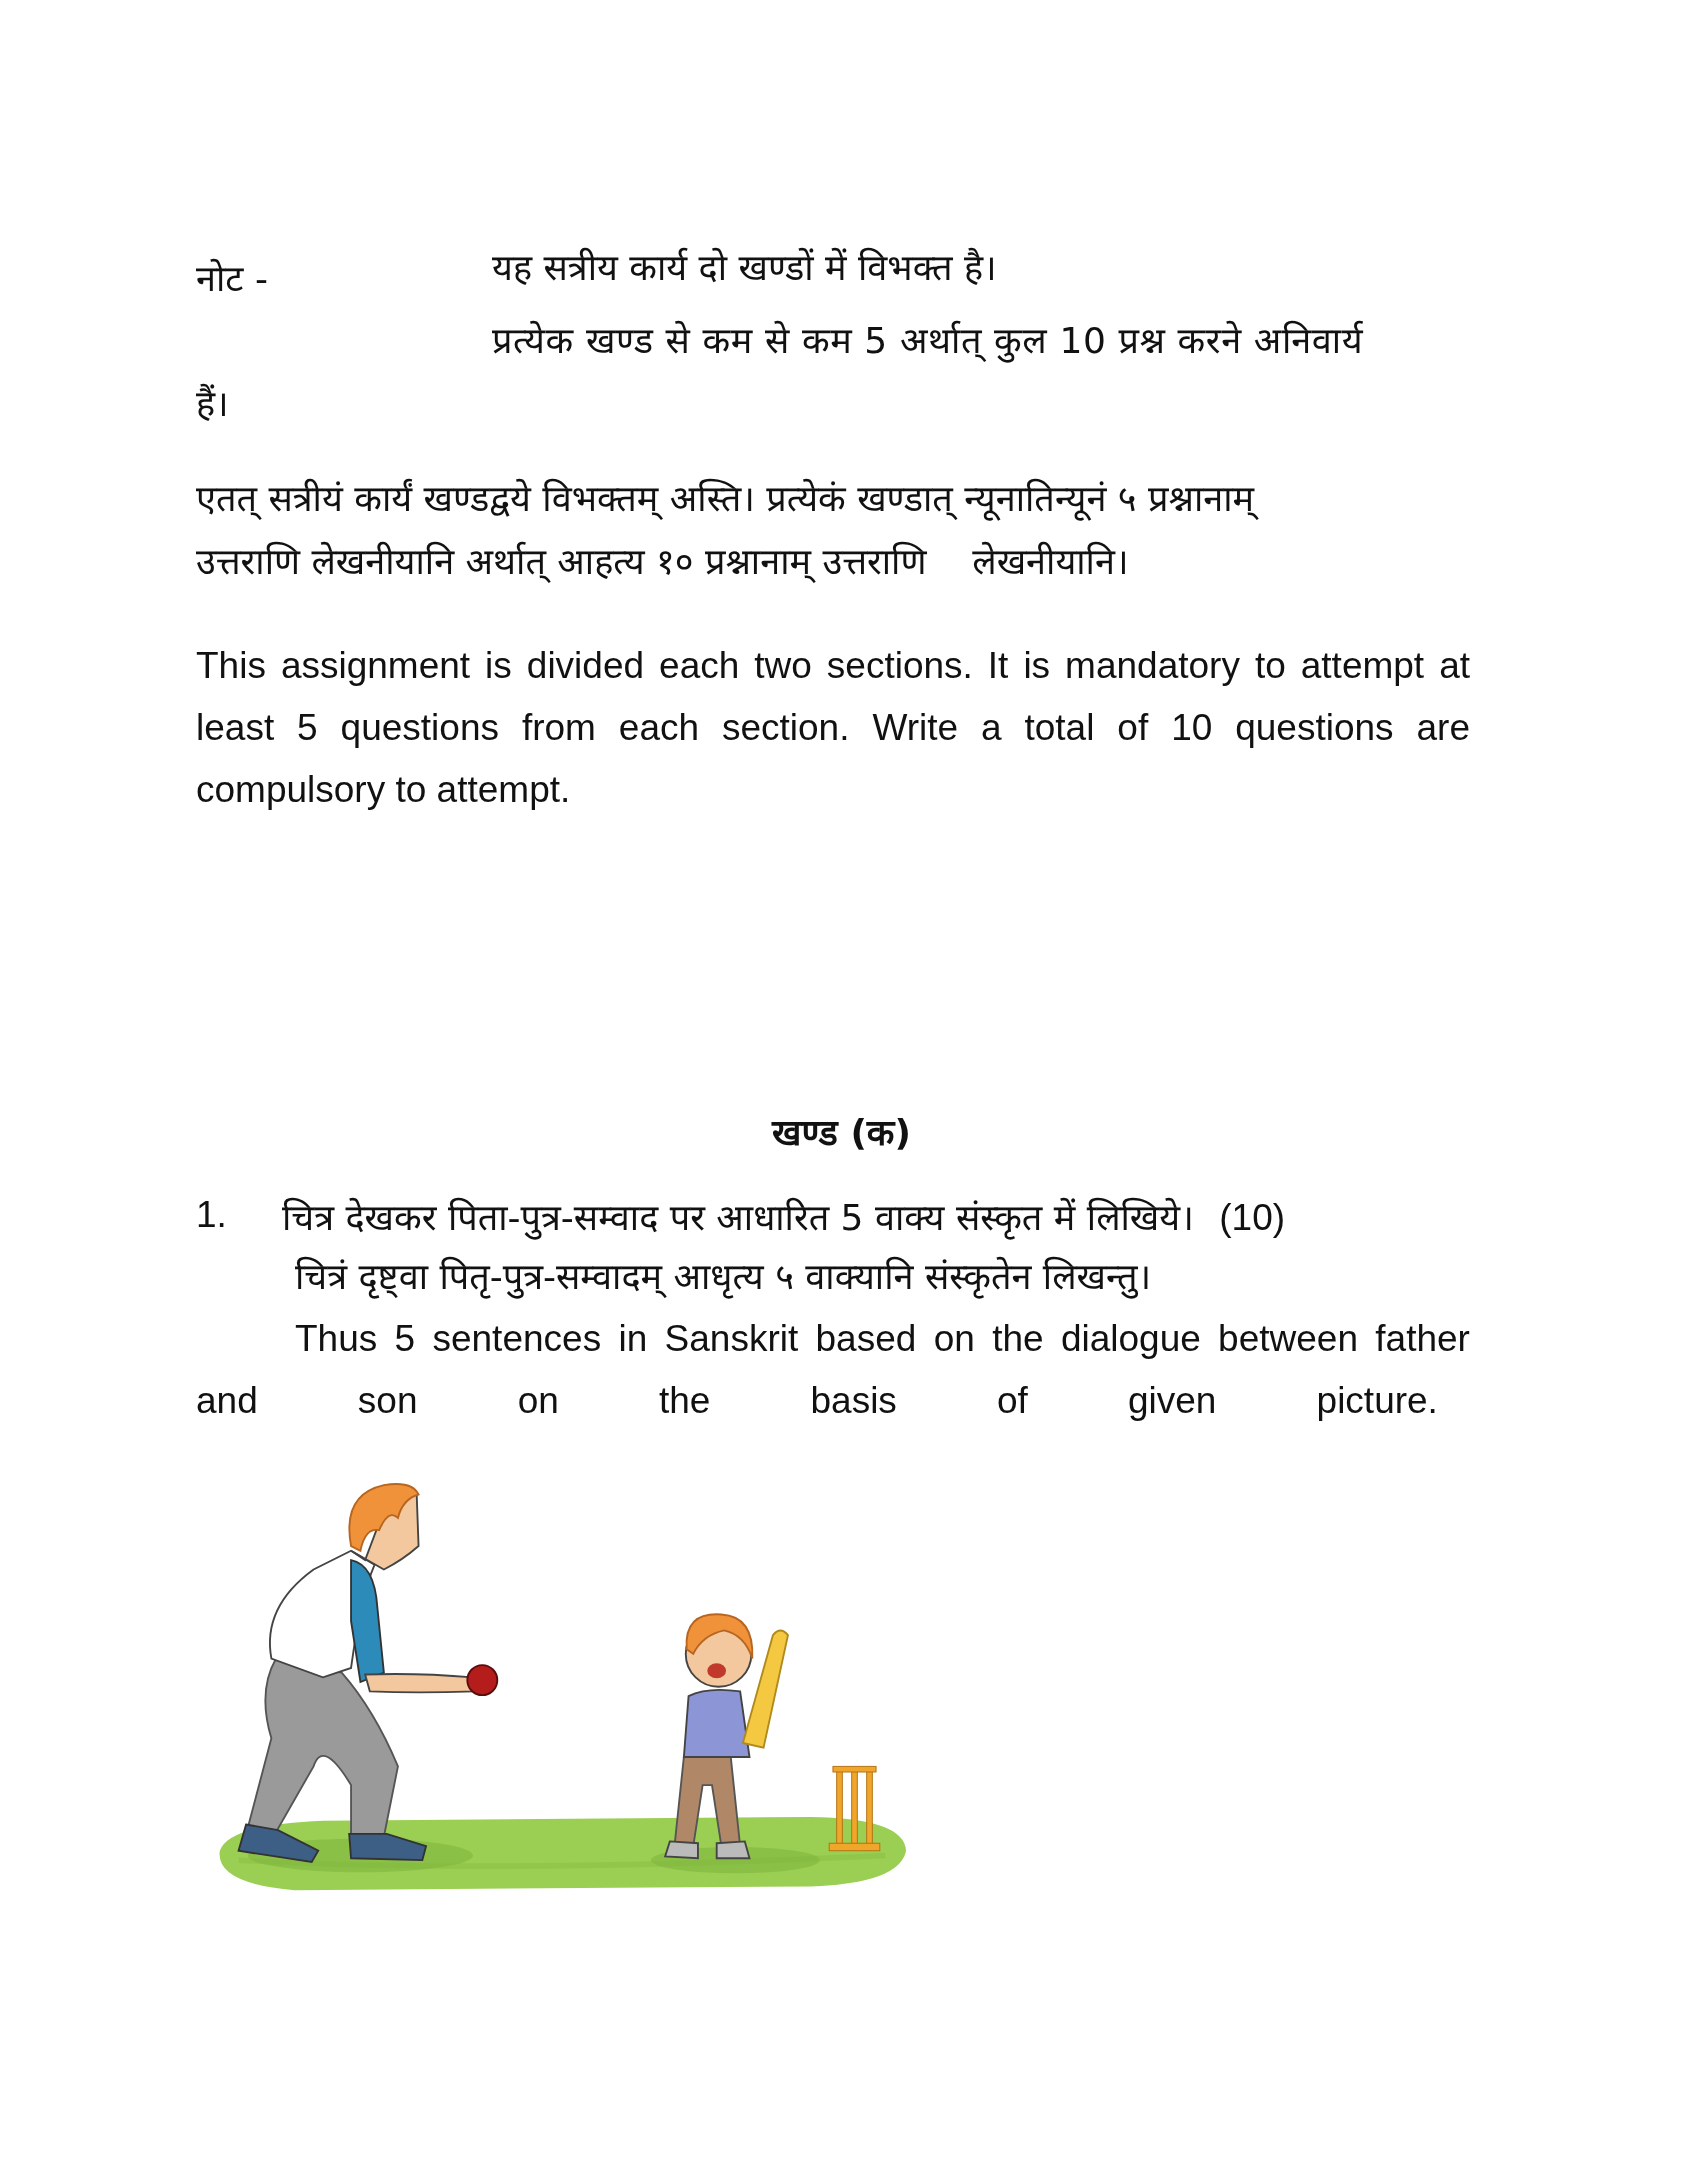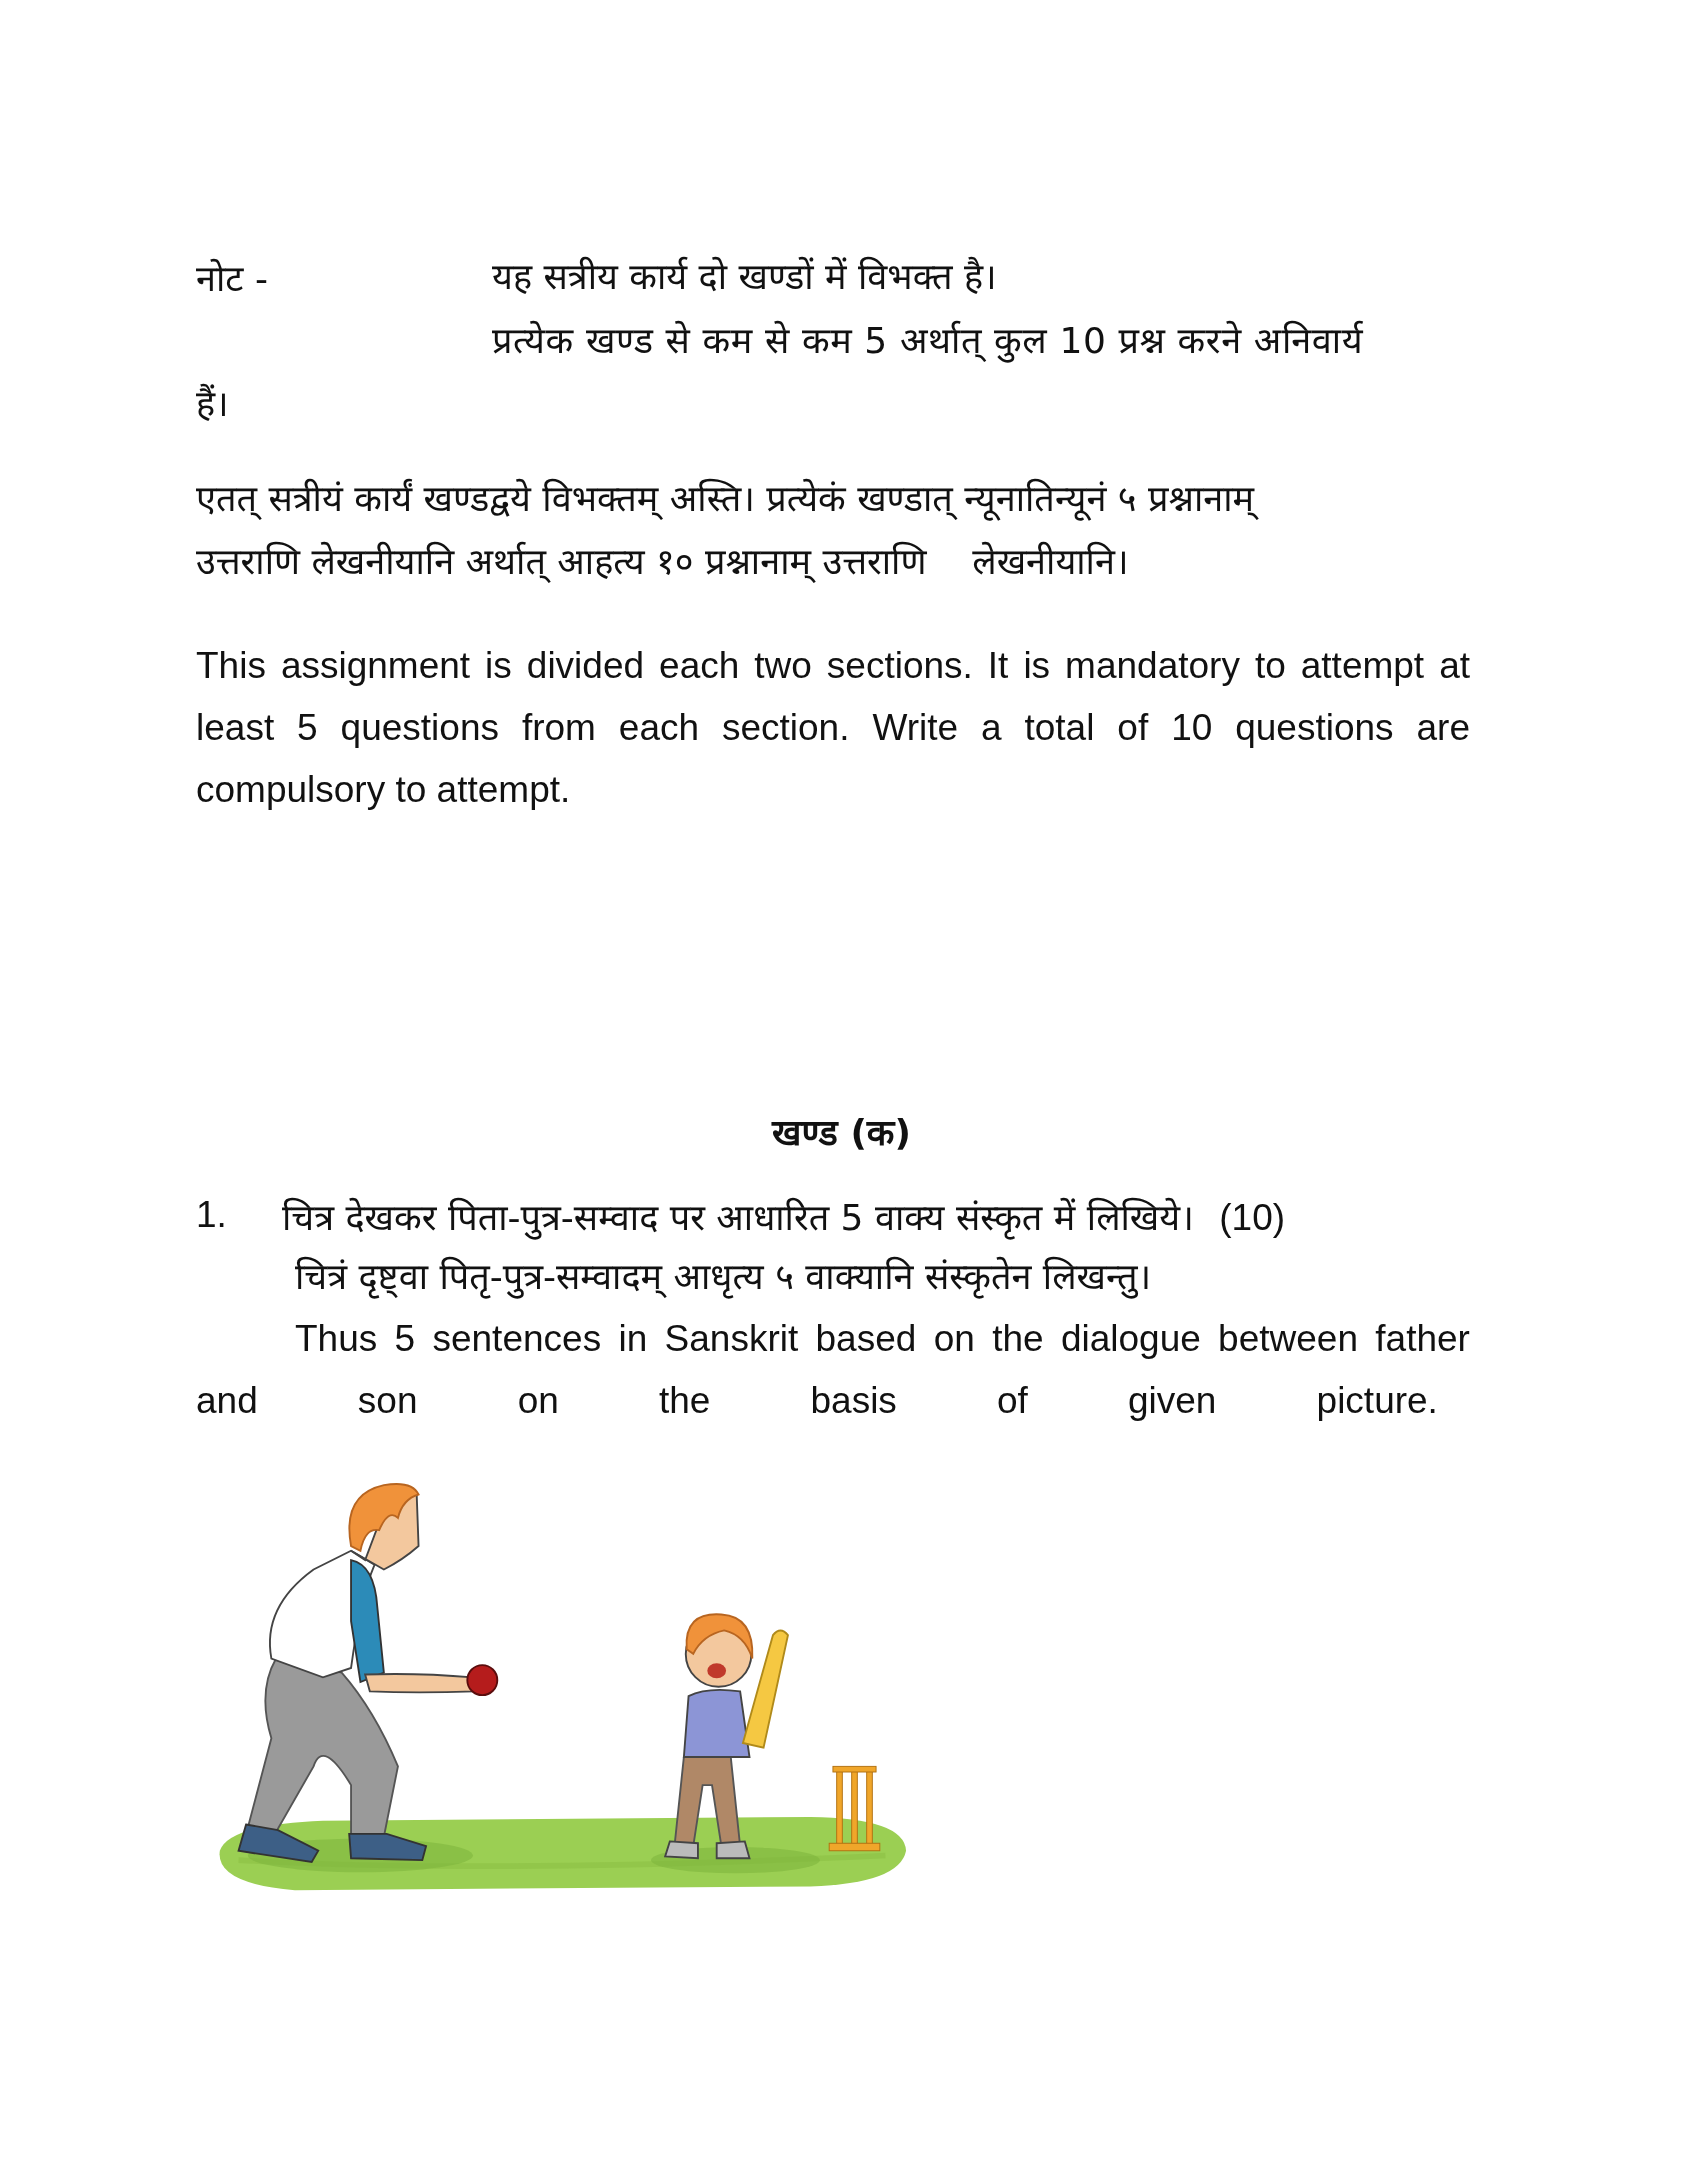--- a/index.html
+++ b/index.html
@@ -11,21 +11,21 @@
     .justify { display: flex; justify-content: space-between; }
     .bold { font-weight: bold; }
     .picture { position: absolute; left: 198px; top: 1457px; width: 728px; height: 450px; }
   </style>
 </head>
 <body>
 
 <div class="page">
 
   <div class="line" style="left:196px; top:255px;">नोट -</div>
-  <div class="line" style="left:492px; top:253px;">यह सत्रीय कार्य दो खण्डों में विभक्त है।</div>
+  <div class="line" style="left:492px; top:244px;">यह सत्रीय कार्य दो खण्डों में विभक्त है।</div>
   <div class="line" style="left:492px; top:317px; width:978px; letter-spacing:0.6px;">प्रत्येक खण्ड से कम से कम 5 अर्थात् कुल 10 प्रश्न करने अनिवार्य</div>
   <div class="line" style="left:196px; top:380px;">हैं।</div>
 
   <div class="line" style="left:196px; top:475px;text-align:center;">एतत् सत्रीयं कार्यं खण्डद्वये विभक्तम् अस्ति। प्रत्येकं खण्डात् न्यूनातिन्यूनं ५ प्रश्नानाम्</div>
   <div class="line" style="left:196px; top:538px; white-space:pre;">उत्तराणि लेखनीयानि अर्थात् आहत्य १० प्रश्नानाम् उत्तराणि    लेखनीयानि।</div>
 
   <div class="line en justify" style="left:196px; top:642px; width:1274px;" id="en1">
       <span>This</span>
       <span>assignment</span>
       <span>is</span>

